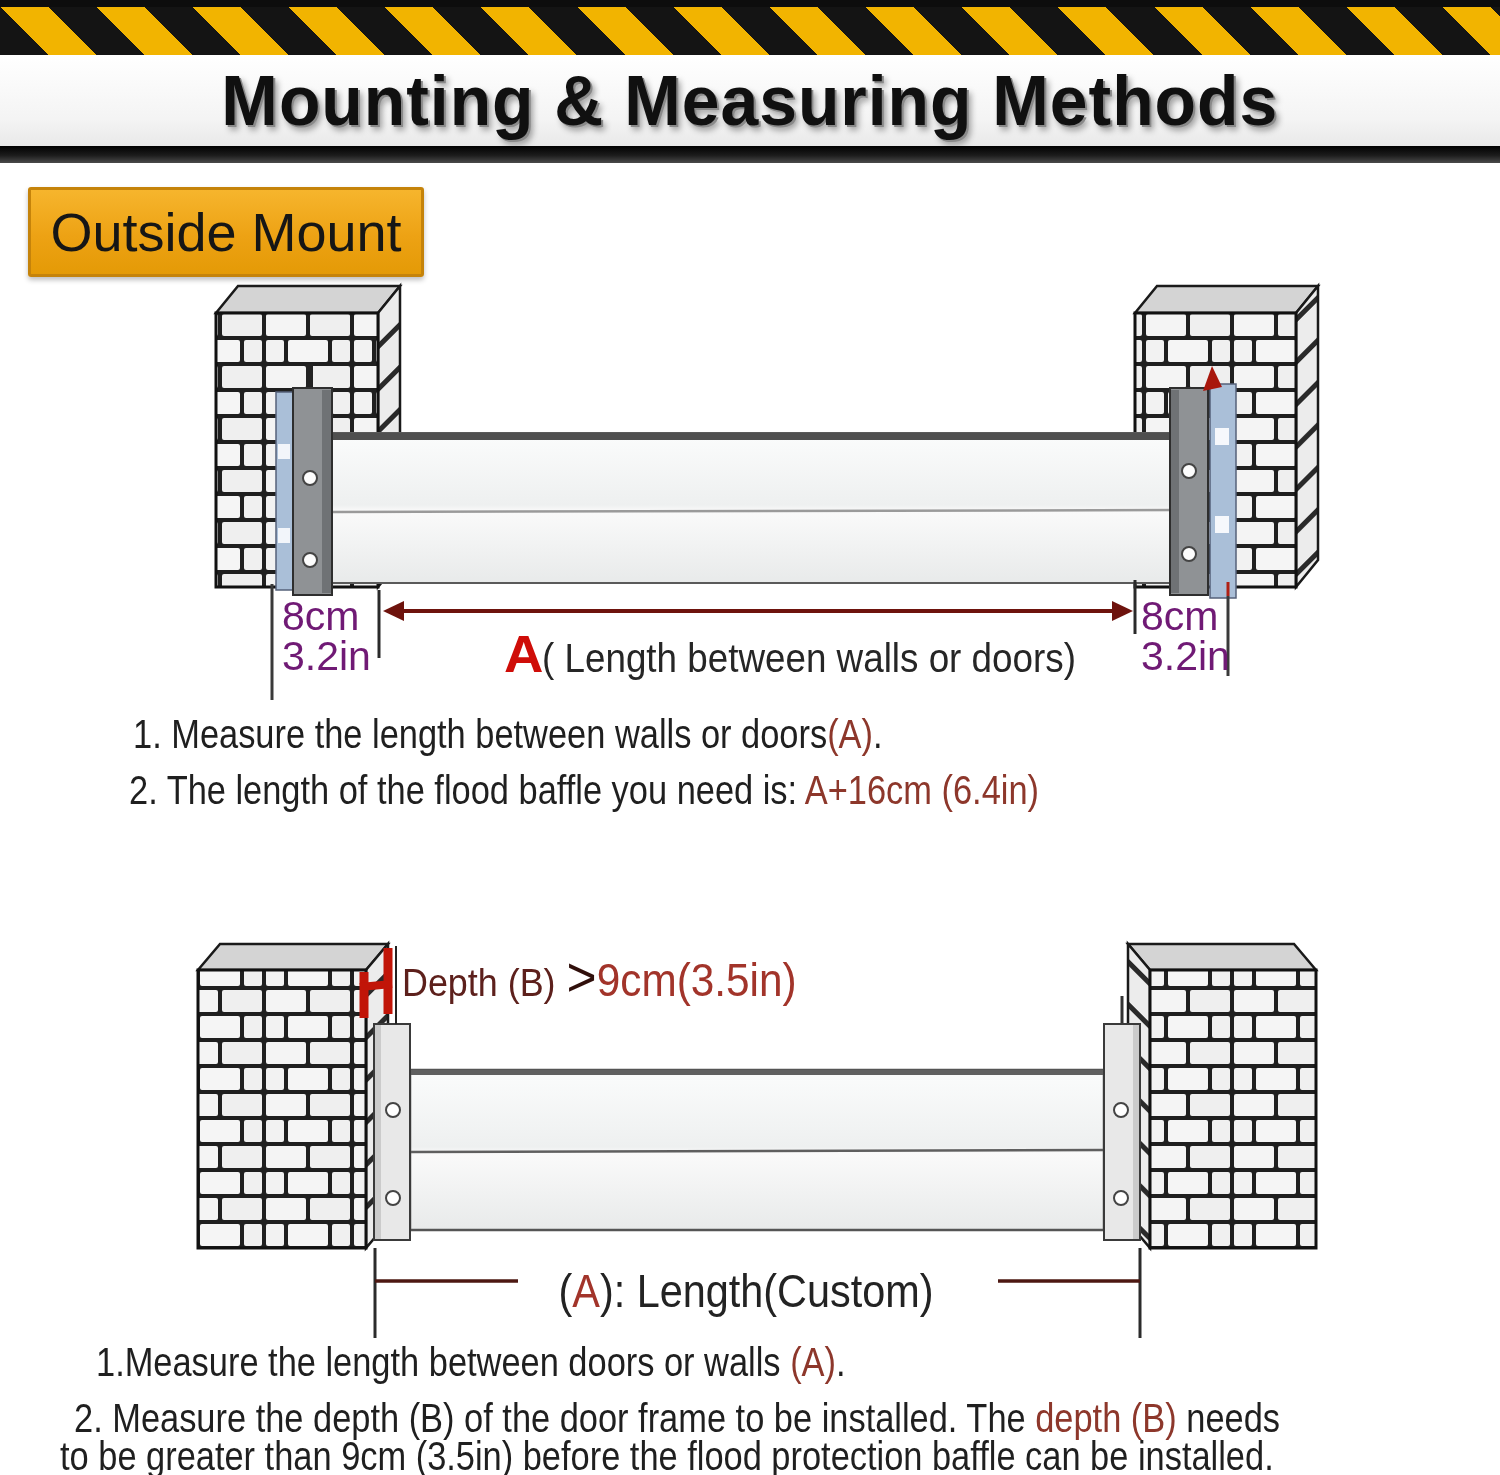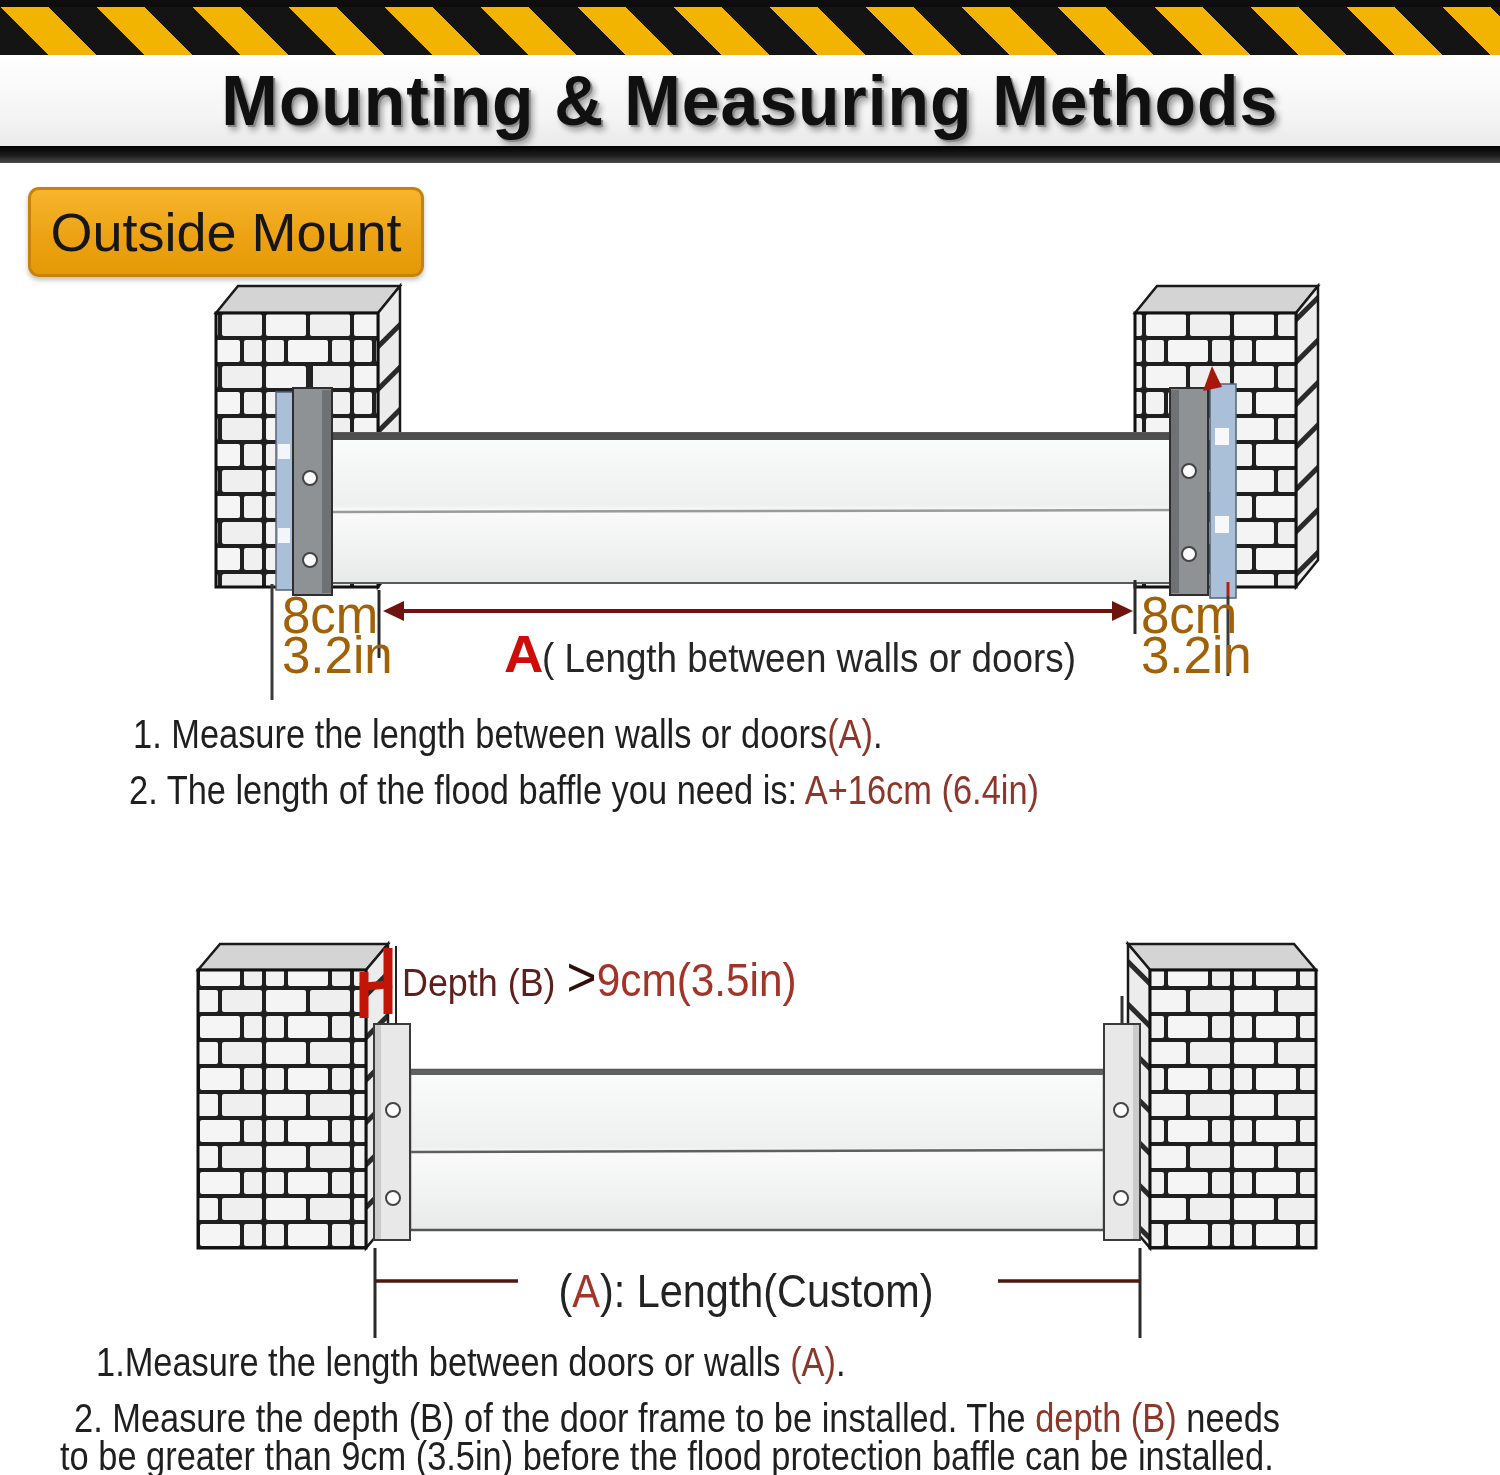--- a/index.html
+++ b/index.html
@@ -14,30 +14,30 @@
   .title-band{position:absolute;left:0;top:55px;width:1500px;height:91px;
       background:linear-gradient(180deg,#ffffff 0%,#f4f4f4 70%,#e9e9e9 100%);
       display:flex;align-items:center;justify-content:center;}
   .title-band h1{margin:0;font-size:70px;font-weight:bold;color:#101010;letter-spacing:1px;
       transform:scaleX(0.97);transform-origin:center;
       text-shadow:2px 2px 0 #8a8a8a,4px 5px 6px #9a9a9a;}
   .title-underbar{position:absolute;left:0;top:146px;width:1500px;height:17px;
       background:linear-gradient(180deg,#000000,#1c1c1c 55%,#4a4a4a);}
 
   
-  .section-label{position:absolute;left:28px;width:396px;height:90px;border-radius:11px;
+  .section-label{position:absolute;left:28px;width:396px;height:90px;border-radius:3px;
       background:linear-gradient(180deg,#f6b52d 0%,#eda214 55%,#e49a06 100%);
       border:3px solid #c5830a;box-sizing:border-box;
       display:flex;align-items:center;justify-content:center;
       font-size:54px;color:#161616;box-shadow:0 3px 5px rgba(0,0,0,0.25);}
   #outside-label{top:187px;}
   #inside-label{top:838px;}
 
   
-  .dim-pair{position:absolute;font-size:51px;line-height:40px;color:#a16207;white-space:nowrap;}
+  .dim-pair{position:absolute;font-size:41px;line-height:40px;color:#701a75;white-space:nowrap;}
   #dim-left{left:282px;top:596px;}
   #dim-right{left:1141px;top:596px;}
   .a-caption{position:absolute;left:504px;top:624px;display:flex;align-items:baseline;white-space:nowrap;}
   .a-letter{font-size:52px;font-weight:bold;color:#cf0d08;transform:scaleX(1.05);transform-origin:0 100%;}
   .caption-text{font-size:40px;color:#262626;transform:scaleX(0.92);transform-origin:0 100%;}
 
   .depth-caption{position:absolute;left:402px;top:944px;display:flex;align-items:baseline;
       white-space:nowrap;transform:scaleX(0.92);transform-origin:0 0;}
   .depth-label{font-size:39px;color:#5d201c;}
   .depth-gt{font-size:56px;color:#300f0b;margin-left:12px;}

